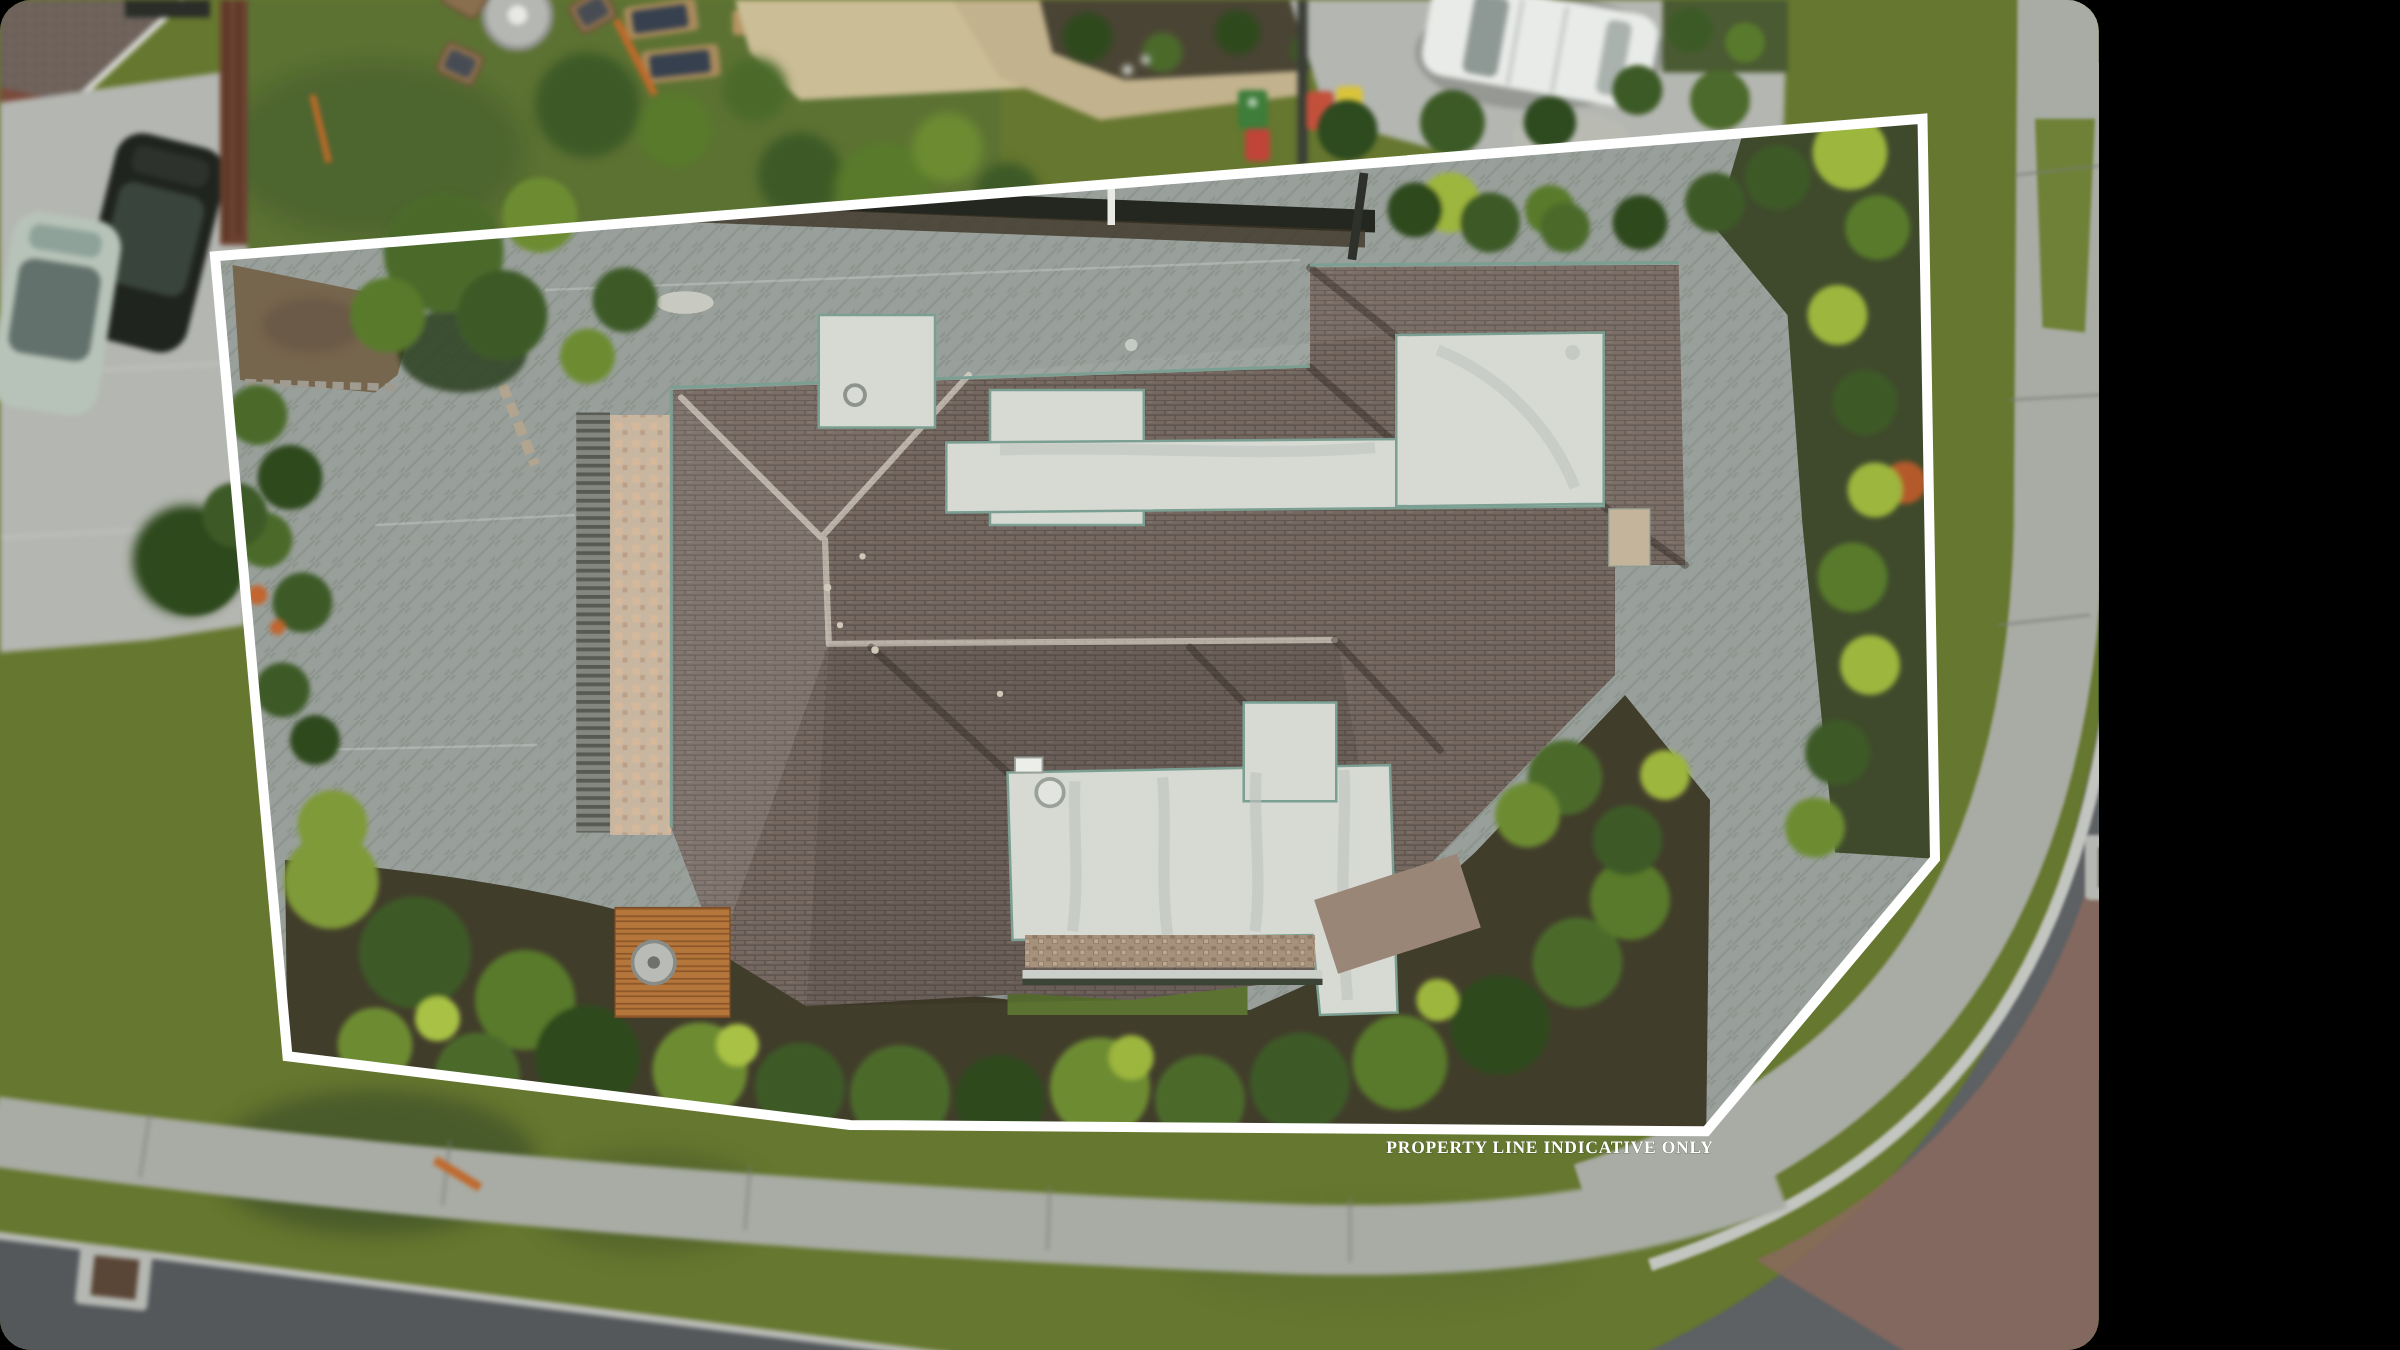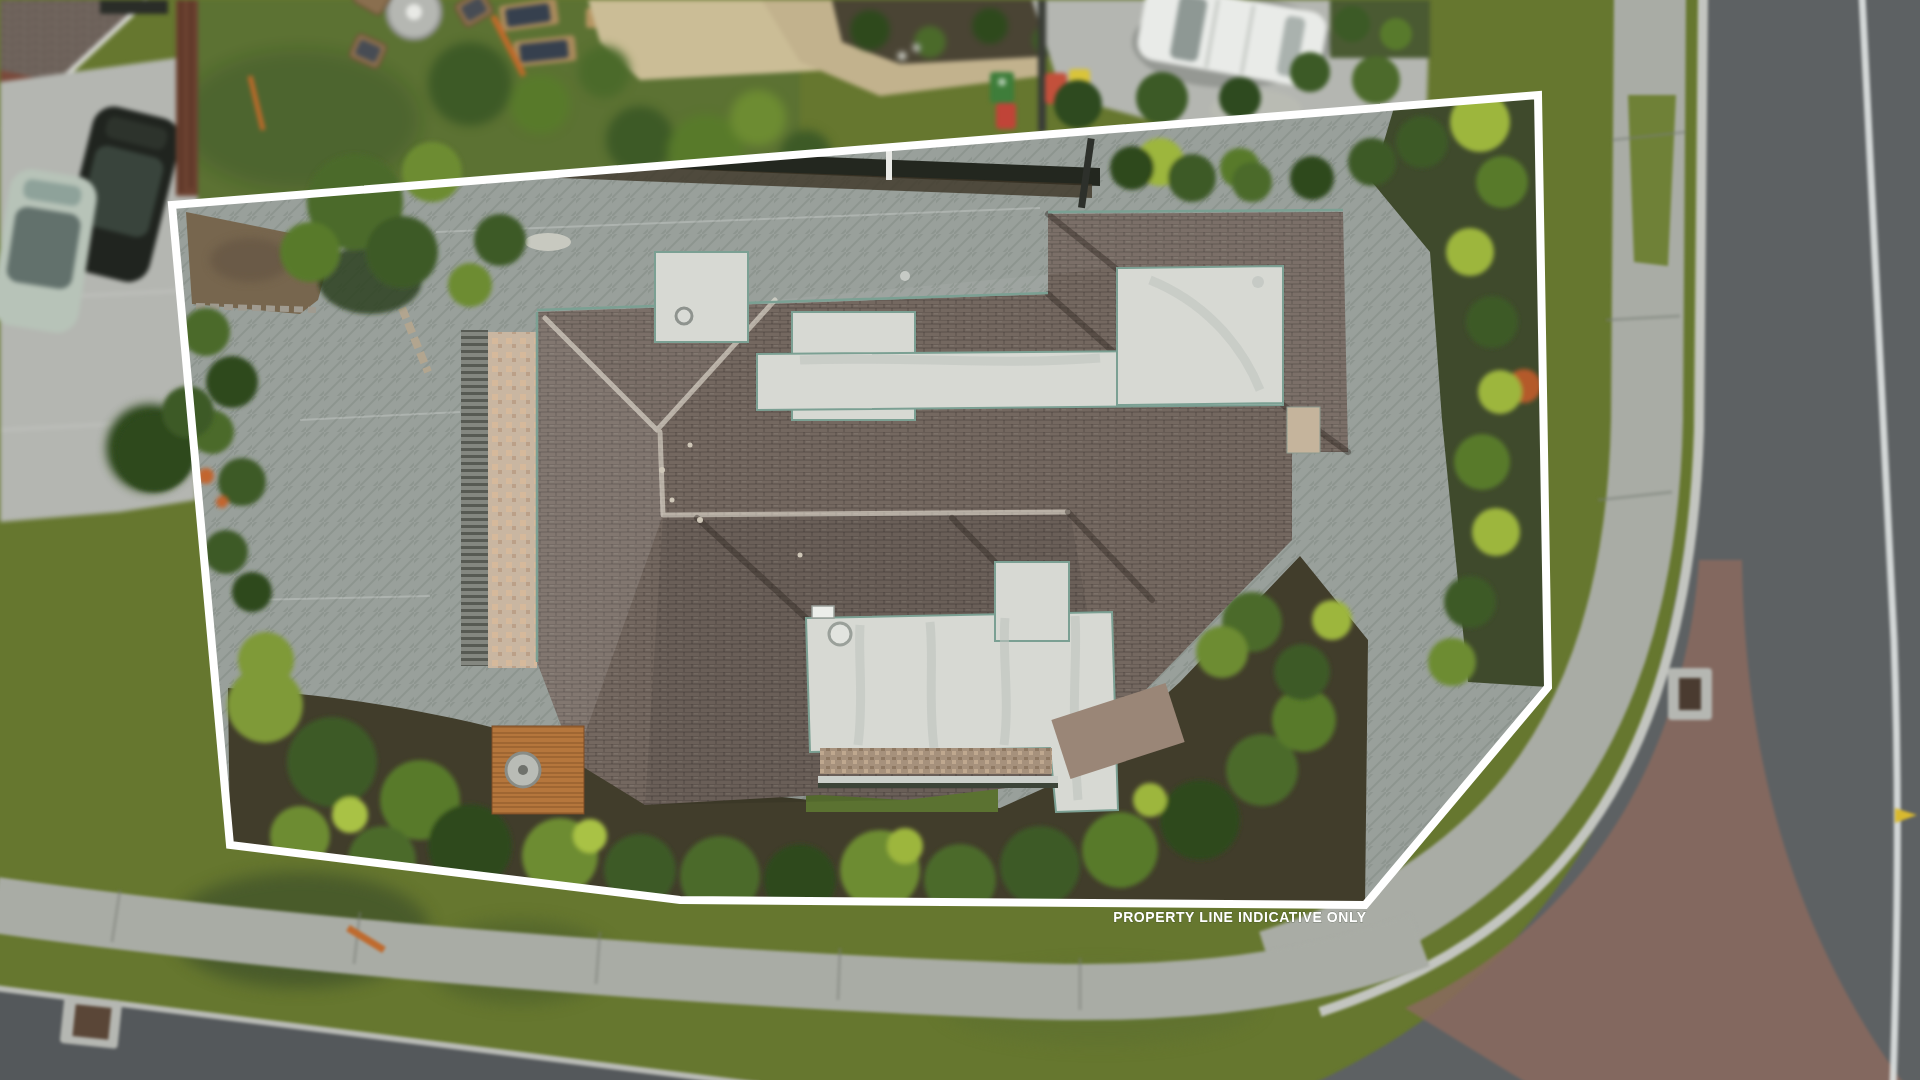--- a/index.html
+++ b/index.html
@@ -1,17 +1,17 @@
 <!DOCTYPE html>
 <html><head>
 <meta charset="utf-8">
 <style>
   html,body{margin:0;padding:0;background:#000;}
-  #stage{position:relative;width:1920px;height:1080px;overflow:hidden;
-         font-family:Liberation Sans, sans-serif;}
+  #stage{position:relative;width:1679px;height:1080px;overflow:hidden;
+         font-family:Liberation Serif, serif;border-radius:25px;}
   svg{display:block;}
   .blur-strong{filter:blur(2.2px);}
   .blur-soft{filter:blur(1.4px);}
   .blur-mid{filter:blur(1.7px);}
   
   .g1{fill:#2e4a1f}.g2{fill:#3c5a26}.g3{fill:#4c6a2b}.g4{fill:#587a2c}
   .g5{fill:#6d8c33}.g6{fill:#7f9a37}.g7{fill:#9db63e}.g8{fill:#a9c244}
   .ridge{stroke:rgba(244,238,226,.55);stroke-width:5;fill:none;stroke-linecap:round}
   .valley{stroke:rgba(42,33,28,.38);stroke-width:6;fill:none;stroke-linecap:round}
   .teal{stroke:#7ba093;stroke-width:2.5;fill:none}

